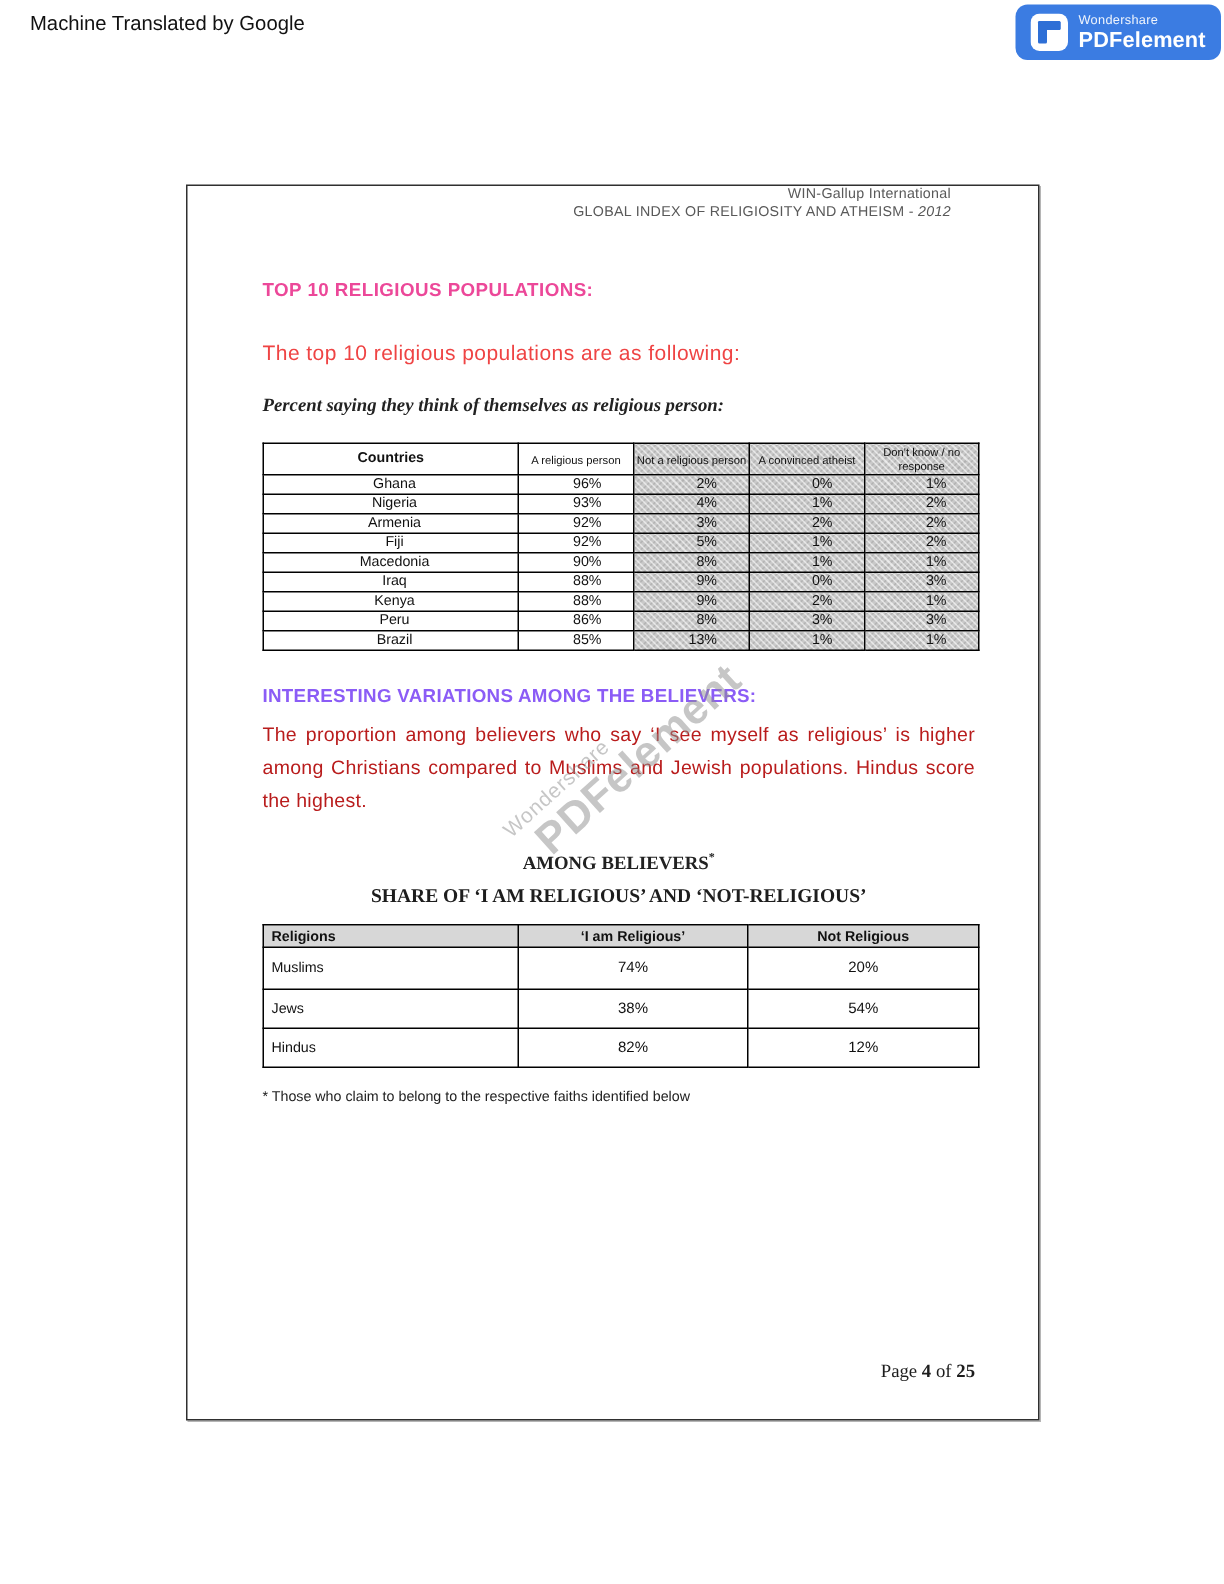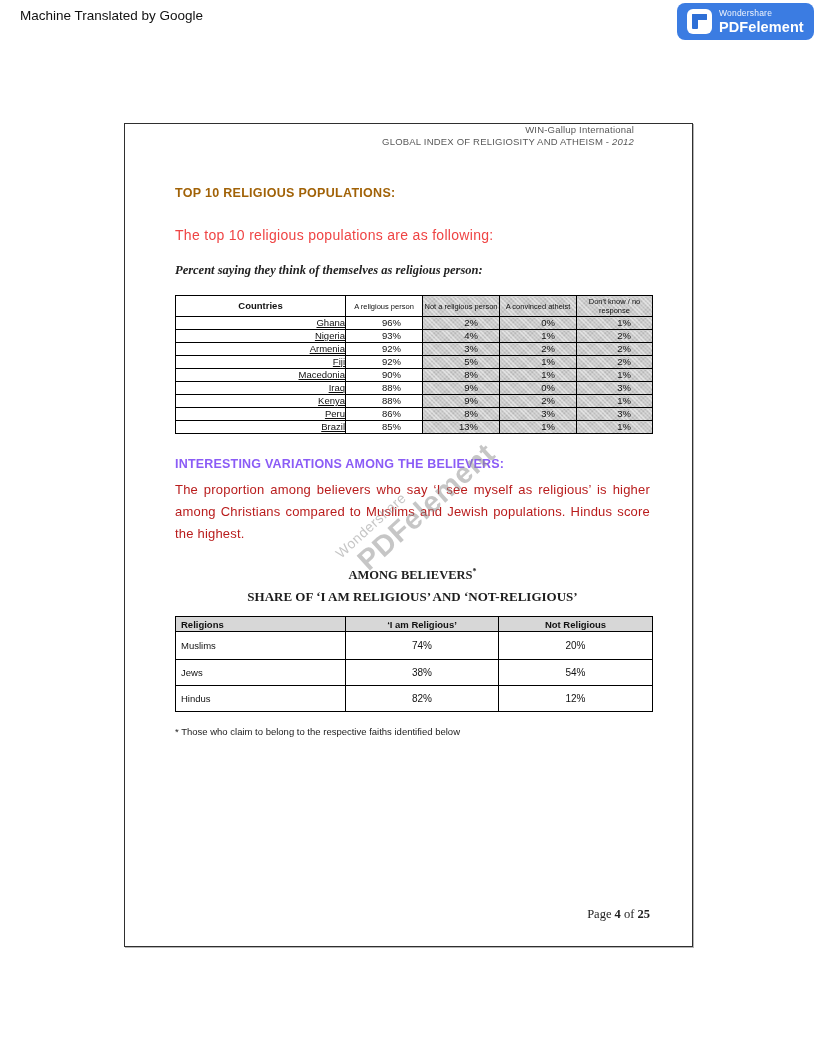--- a/index.html
+++ b/index.html
@@ -20,33 +20,33 @@
   .logo-product{font-size:14.5px;font-weight:bold;letter-spacing:.1px;}
   
   .page{
     position:absolute;left:124px;top:123px;width:569px;height:824px;
     background:#fff;border:1px solid #2f2f2f;box-sizing:border-box;
     box-shadow:1px 1px 0 rgba(120,120,120,.55);
   }
   .doc-header{padding-right:58px;text-align:right;
     font-size:9.5px;line-height:11.5px;color:#595959;letter-spacing:.2px;}
   .content{padding-left:50px;padding-right:42px;}
-  .h1{margin-top:39px;font-size:12.5px;font-weight:bold;color:#a16207;letter-spacing:.3px;}
+  .h1{margin-top:39px;font-size:12.5px;font-weight:bold;color:#ec4899;letter-spacing:.3px;}
   .intro{margin-top:27px;font-size:14px;color:#ef4444;letter-spacing:.3px;}
   .subtitle{margin-top:20px;font-family:"Liberation Serif","DejaVu Serif",serif;
     font-style:italic;font-weight:bold;font-size:12.5px;color:#222;}
   
   table{border-collapse:collapse;table-layout:fixed;}
   .t1{margin-top:17px;width:477px;font-size:9.5px;color:#111;}
   .t1 th,.t1 td{border:1px solid #000;padding:0;overflow:hidden;}
   .t1 thead th{height:20px;font-weight:normal;font-size:7.5px;line-height:1.2;
     text-align:center;vertical-align:middle;}
   .t1 thead th.countries{font-size:9.5px;font-weight:bold;}
   .t1 td{height:12px;line-height:12px;}
-  .t1 td.country{padding-left:5px;text-align:right;text-decoration:underline;}
+  .t1 td.country{padding-left:5px;text-align:center;}
   .t1 td.num{text-align:right;padding-right:21px;}
   .shade{
     background-color:#c9c9c9;
     background-image:
       repeating-linear-gradient(45deg,rgba(255,255,255,.65) 0 1px,rgba(0,0,0,0) 1px 3px),
       repeating-linear-gradient(135deg,rgba(80,80,80,.20) 0 1px,rgba(0,0,0,0) 1px 3px);
   }
   
   .h2{margin-top:23px;font-size:12.5px;font-weight:bold;color:#8b5cf6;letter-spacing:.2px;}
   .para{margin-top:8px;font-size:13px;line-height:22px;color:#b91c1c;

